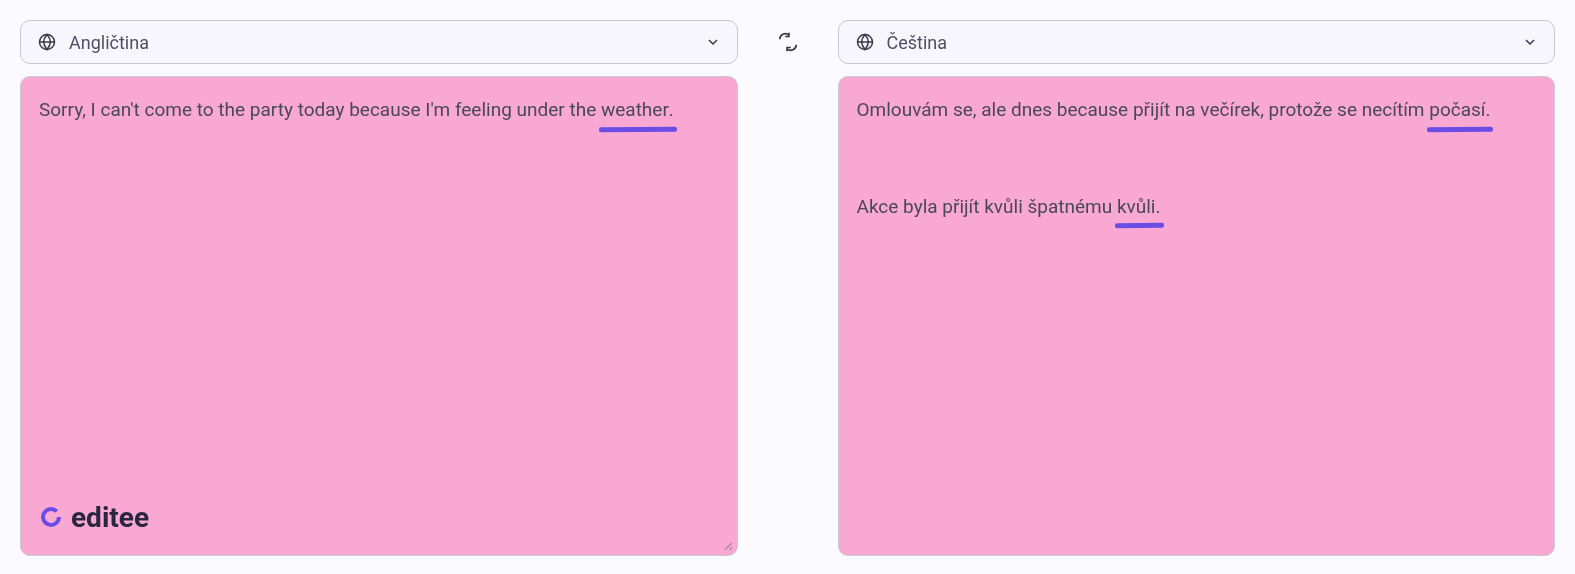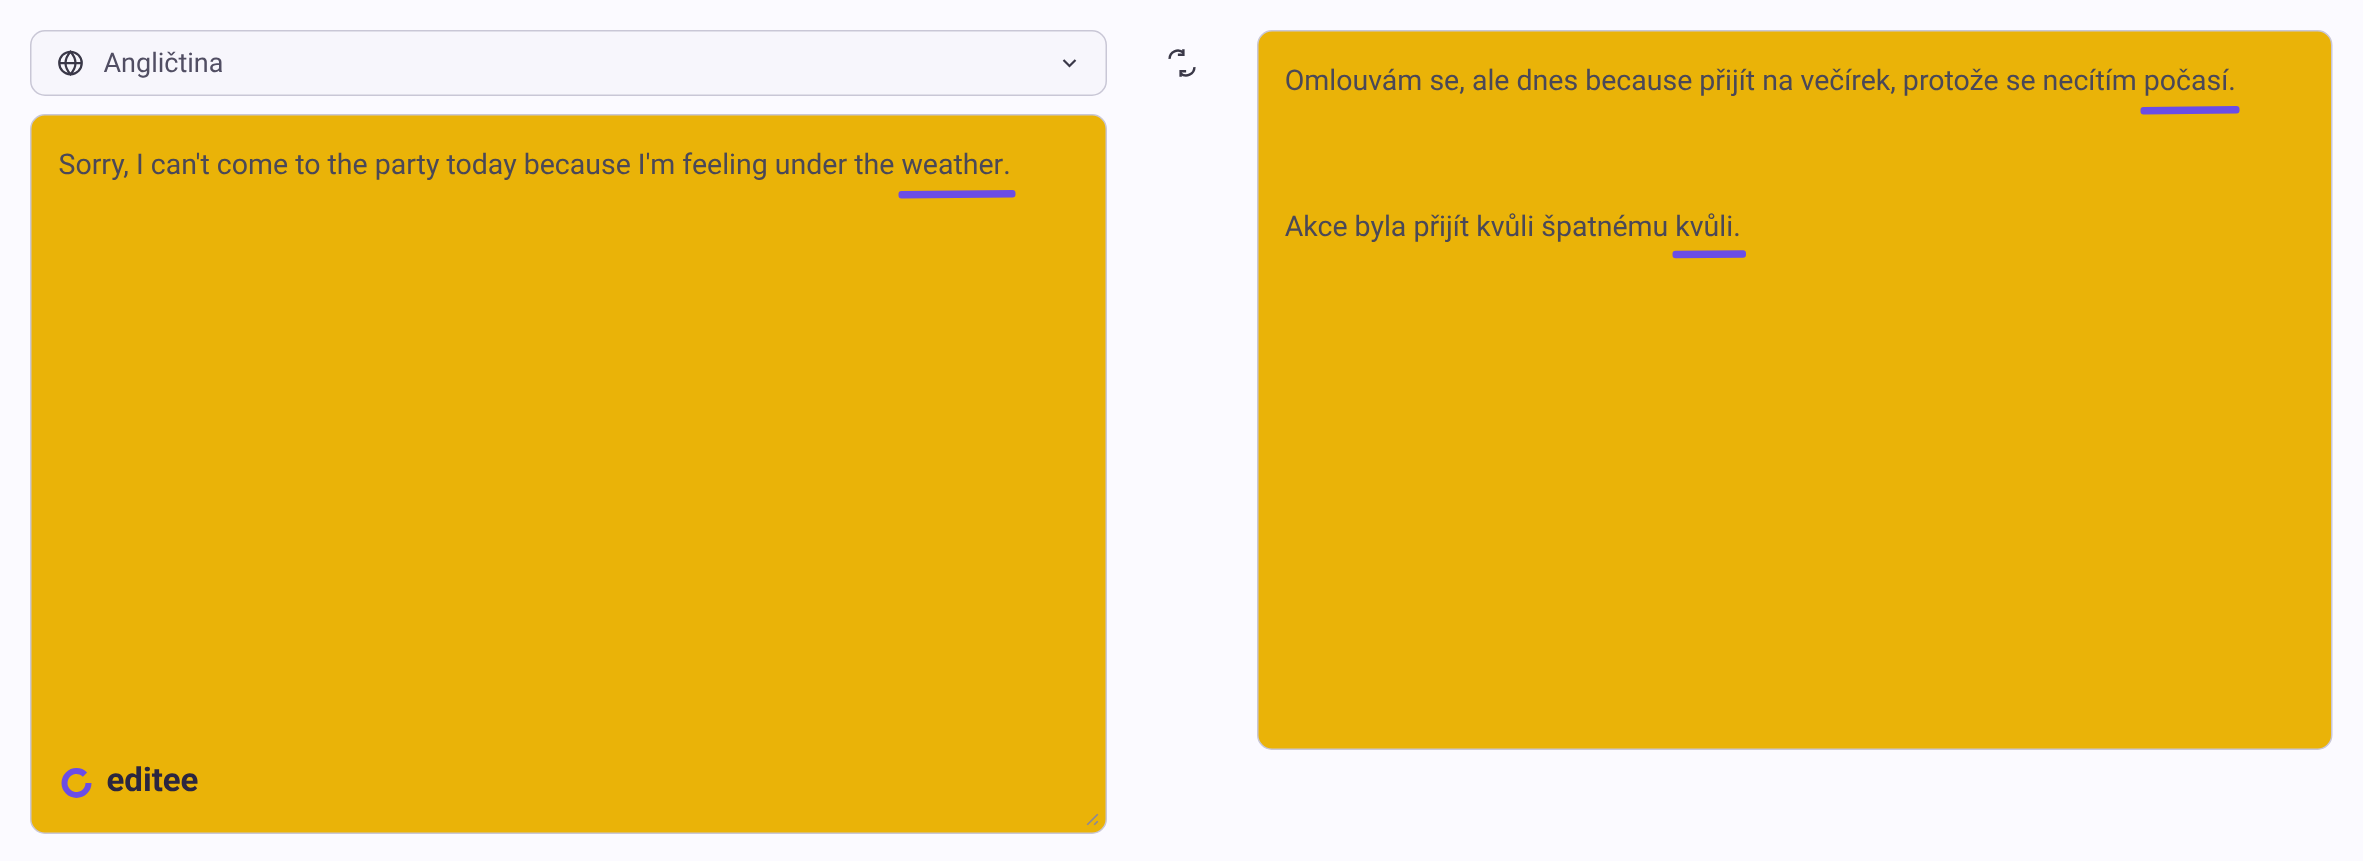--- a/index.html
+++ b/index.html
@@ -65,21 +65,21 @@
       display:flex;
       align-items:center;
       justify-content:center;
       cursor:pointer;
       color:#3a3848;
       background:transparent;
       border:none;
     }
     .textarea-wrap {
       position: relative;
-      background: #eab308;
+      background: #f9a8d4;
       border: 1px solid #c9c7d6;
       border-radius: 10px;
       padding: 20px 18px;
       height: 480px;
       font-size: 19px;
       color: #4a4858;
       line-height: 1.4;
     }
     .text-line {
       margin-bottom: 10px;
@@ -100,21 +100,21 @@
       border-radius: 2px;
       transform: rotate(-0.5deg);
     }
     .brand {
       position: absolute;
       left: 18px;
       bottom: 18px;
       display: flex;
       align-items: center;
       gap: 8px;
-      font-size: 22px;
+      font-size: 28px;
       font-weight: 700;
       color: #2b2640;
     }
     .brand-icon {
       width: 24px;
       height: 24px;
       color: #6b4de6;
     }
     .resize-handle {
       position: absolute;
@@ -170,20 +170,33 @@
       <svg width="22" height="22" viewBox="0 0 24 24" fill="none" stroke="currentColor" stroke-width="1.8">
         <path d="M3 9a6 6 0 0 1 10-4.5"></path>
         <path d="M13 2v4h-4"></path>
         <path d="M21 15a6 6 0 0 1-10 4.5"></path>
         <path d="M11 22v-4h4"></path>
       </svg>
     </button>
   </div>
 
   <div class="panel">
+    <div class="lang-select">
+      <div class="lang-select-left">
+        <svg class="globe-icon" viewBox="0 0 24 24" fill="none" stroke="currentColor" stroke-width="1.8">
+          <circle cx="12" cy="12" r="9"></circle>
+          <path d="M3 12h18"></path>
+          <path d="M12 3c2.5 2.8 4 6 4 9s-1.5 6.2-4 9c-2.5-2.8-4-6-4-9s1.5-6.2 4-9z"></path>
+        </svg>
+        <span class="lang-label">Čeština</span>
+      </div>
+      <svg class="chevron-icon" viewBox="0 0 24 24" fill="none" stroke="currentColor" stroke-width="2.2">
+        <path d="M6 9l6 6 6-6"></path>
+      </svg>
+    </div>
 
     <div class="textarea-wrap">
       <div class="text-line">
         <span>Omlouvám se, ale dnes because přijít na večírek, protože se necítím </span><span class="underline-word">počasí</span><span>.</span>
       </div>
       <div class="spacer"></div>
       <div class="text-line">
         <span>Akce byla přijít kvůli špatnému </span><span class="underline-word">kvůli</span><span>.</span>
       </div>
     </div>

